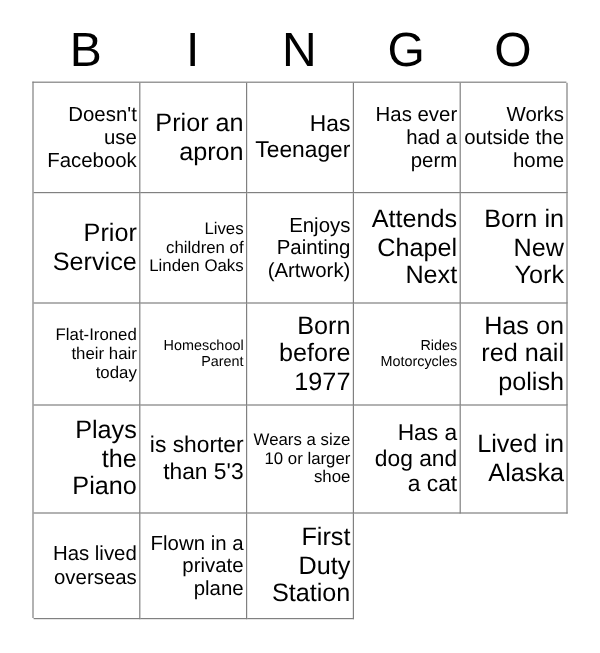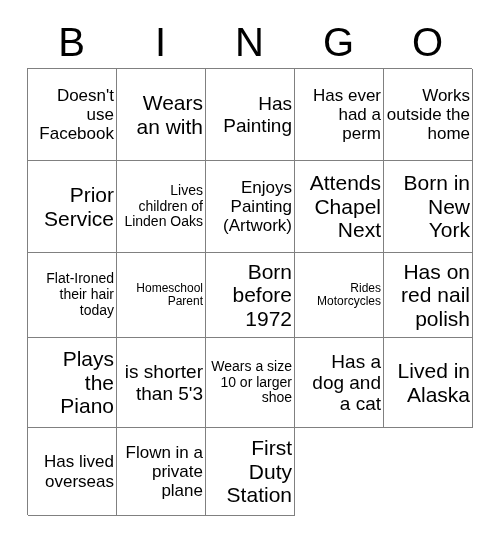--- a/index.html
+++ b/index.html
@@ -100,24 +100,24 @@
     <div class="header-letter">N</div>
     <div class="header-letter">G</div>
     <div class="header-letter">O</div>
   </div>
 
   <div id="bingo-grid">
       <div class="bingo-cell">
         <span class="cell-text fs-md">Doesn't use Facebook</span>
       </div>
       <div class="bingo-cell">
-        <span class="cell-text fs-xl">Wears an with</span>
+        <span class="cell-text fs-xl">Prior an apron</span>
       </div>
       <div class="bingo-cell">
-        <span class="cell-text fs-lg">Has Painting</span>
+        <span class="cell-text fs-lg">Has Teenager</span>
       </div>
       <div class="bingo-cell">
         <span class="cell-text fs-md">Has ever had a perm</span>
       </div>
       <div class="bingo-cell">
         <span class="cell-text fs-md">Works outside the home</span>
       </div>
       <div class="bingo-cell">
         <span class="cell-text fs-xl">Prior Service</span>
       </div>
@@ -133,21 +133,21 @@
       <div class="bingo-cell">
         <span class="cell-text fs-xl">Born in New York</span>
       </div>
       <div class="bingo-cell">
         <span class="cell-text fs-sm">Flat-Ironed their hair today</span>
       </div>
       <div class="bingo-cell">
         <span class="cell-text fs-xs">Homeschool Parent</span>
       </div>
       <div class="bingo-cell">
-        <span class="cell-text fs-xl">Born before 1972</span>
+        <span class="cell-text fs-xl">Born before 1977</span>
       </div>
       <div class="bingo-cell">
         <span class="cell-text fs-xs">Rides Motorcycles</span>
       </div>
       <div class="bingo-cell">
         <span class="cell-text fs-xl">Has on red nail polish</span>
       </div>
       <div class="bingo-cell">
         <span class="cell-text fs-xl">Plays the Piano</span>
       </div>

